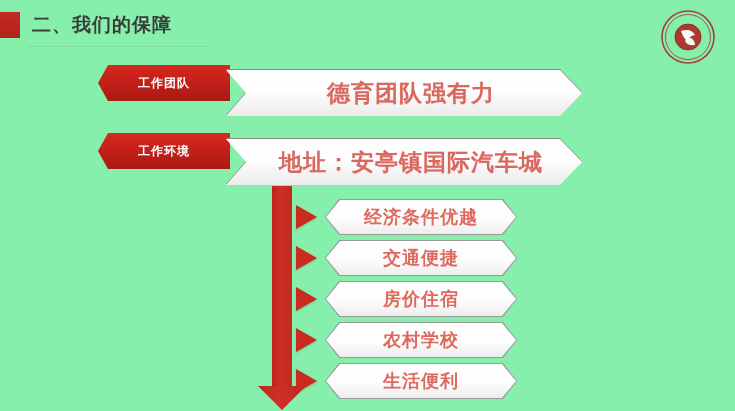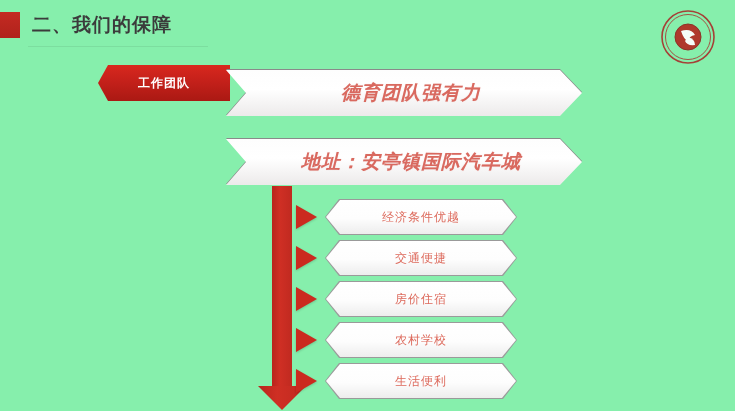--- a/index.html
+++ b/index.html
@@ -55,25 +55,24 @@
   }
   .banner-out{
     position:absolute;left:226px;width:356px;height:46px;
     background:#8a8a8a;
     -webkit-clip-path:polygon(0 0,334px 0,356px 50%,334px 100%,0 100%,20px 50%);
     clip-path:polygon(0 0,334px 0,356px 50%,334px 100%,0 100%,20px 50%);
   }
   .b1{top:70px;} .b1o{top:69px;}
   .b2{top:139px;} .b2o{top:138px;}
   .banner-text{
-    font-size:19px;font-weight:bold;color:#d9695f;
+    font-size:23px;font-weight:bold;color:#d9695f;
     letter-spacing:1px;white-space:nowrap;
     text-shadow:0 0 1px rgba(200,80,70,.25);
     padding-left:14px;
-    font-style:italic;
   }
 
   
   .arrow-shaft{
     position:absolute;left:272px;top:186px;width:20px;height:202px;
     background:linear-gradient(90deg,#b8251c 0%,#cf2f24 40%,#c02a20 100%);
   }
   .arrow-head{
     position:absolute;left:258px;top:386px;width:48px;height:24px;
     background:linear-gradient(90deg,#b8251c 0%,#cf2f24 40%,#c02a20 100%);
@@ -98,21 +97,21 @@
     clip-path:polygon(14px 0,178px 0,192px 50%,178px 100%,14px 100%,0 50%);
   }
   .pill{
     position:absolute;left:30px;top:2px;width:190px;height:34px;
     background:linear-gradient(180deg,#ffffff 0%,#fdfdfd 55%,#ededed 100%);
     -webkit-clip-path:polygon(14px 0,176px 0,190px 50%,176px 100%,14px 100%,0 50%);
     clip-path:polygon(14px 0,176px 0,190px 50%,176px 100%,14px 100%,0 50%);
     display:flex;align-items:center;justify-content:center;
   }
   .pill-text{
-    font-size:12px;font-weight:normal;color:#dd6a5c;letter-spacing:1px;
+    font-size:18px;font-weight:bold;color:#dd6a5c;letter-spacing:1px;
     white-space:nowrap;
   }
 </style>
 </head>
 <body>
 
 <div class="slide">
 
   <div class="hdr-marker"></div>
   <div class="hdr-title">二、我们的保障</div>
@@ -130,20 +129,23 @@
   </div>
 
   <div class="tag t1">
     <span>工作团队</span>
   </div>
   <div class="banner-out b1o"></div>
   <div class="banner b1">
     <span class="banner-text">德育团队强有力</span>
   </div>
 
+  <div class="tag t2">
+    <span>工作环境</span>
+  </div>
   <div class="banner-out b2o"></div>
   <div class="banner b2">
     <span class="banner-text">地址：安亭镇国际汽车城</span>
   </div>
 
   <div class="arrow-shaft"></div>
   <div class="arrow-head"></div>
 
   <div class="list">
 

